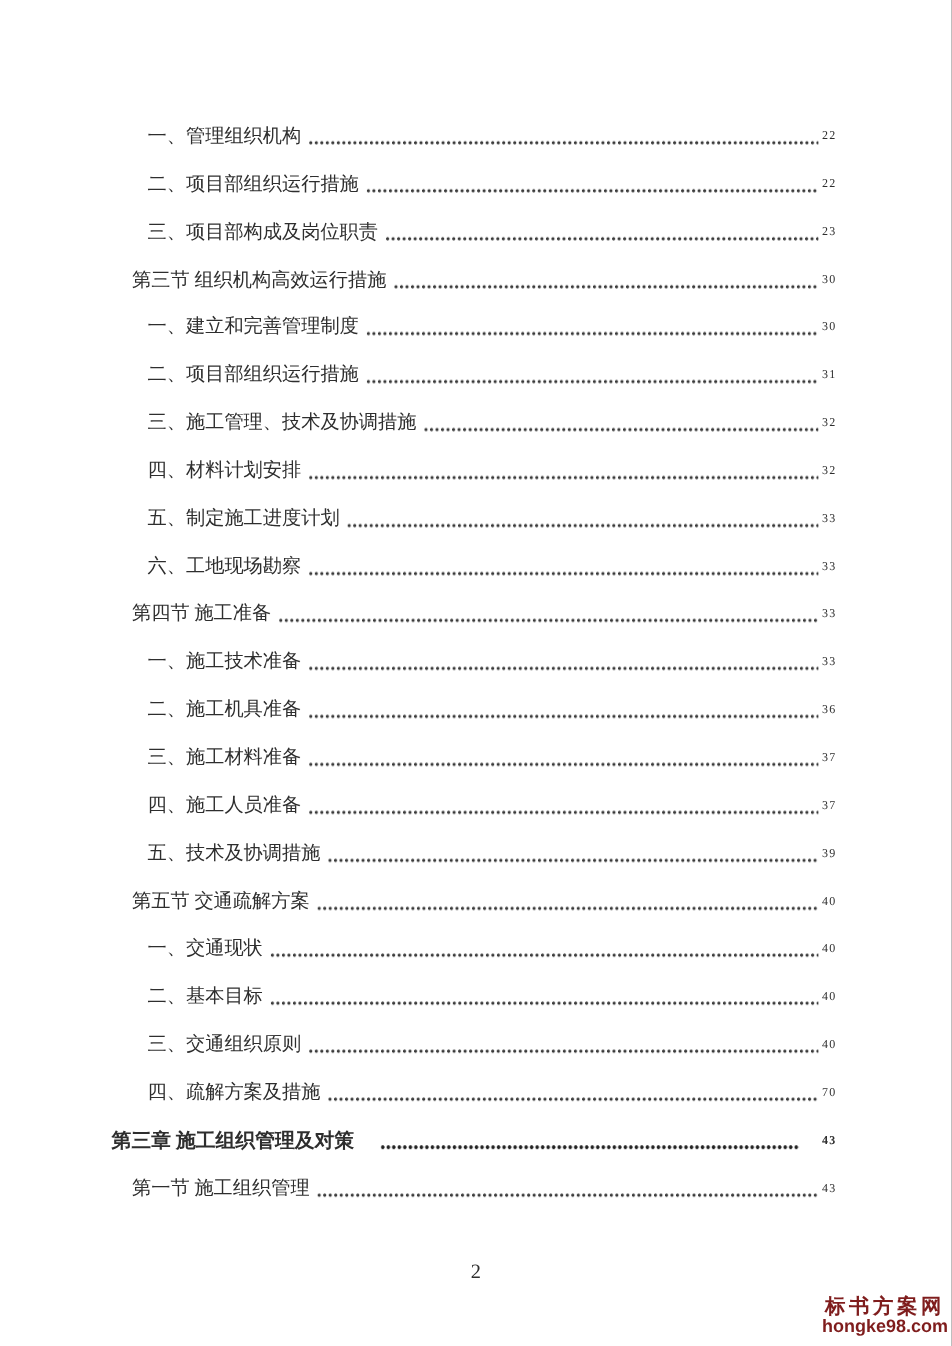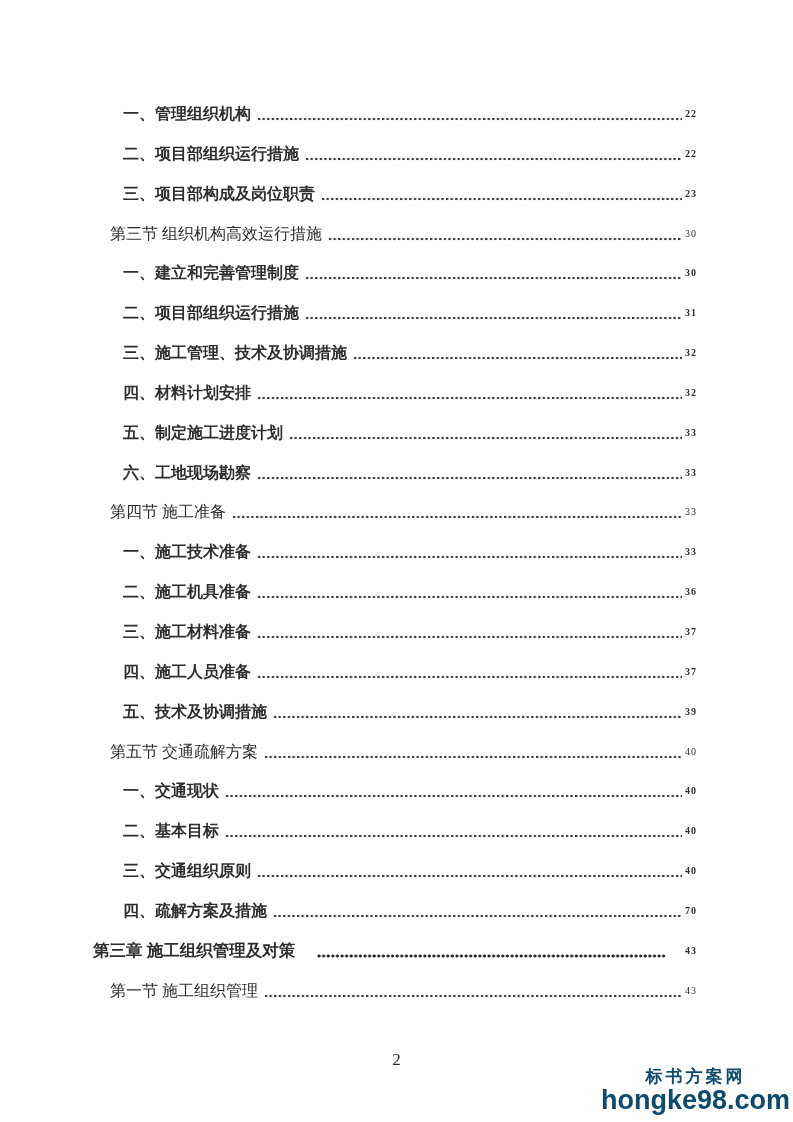--- a/index.html
+++ b/index.html
@@ -24,21 +24,21 @@
     right: 96px;
   }
   .toc-row {
     height: 39.85px;
     display: flex;
     align-items: flex-start;
     font-size: 16px;
     line-height: 20px;
     white-space: nowrap;
   }
-  .toc-row.level-item    { padding-left: 30px; font-weight: bold; }
+  .toc-row.level-item    { padding-left: 30px; }
   .toc-row.level-section { padding-left: 17px; }
   .toc-row.level-chapter {
     padding-left: 0;
     font-weight: bold;
     font-size: 16.5px;
     gap: 16px;
   }
   .toc-text {
     flex: 0 0 auto;
   }
@@ -65,31 +65,31 @@
     top: 1050px;
     text-align: center;
     font-size: 17px;
     color: #2e2e2e;
   }
   .watermark {
     position: absolute;
     right: 3px;
     bottom: 8px;
     text-align: center;
-    color: #0c4a6e;
+    color: #7f1d1d;
     line-height: 1.05;
   }
   .watermark-name {
     font-size: 17px;
     font-weight: bold;
     letter-spacing: 3px;
     font-family: "Liberation Sans", "DejaVu Sans", sans-serif;
   }
   .watermark-url {
-    font-size: 27px;
+    font-size: 15px;
     font-weight: bold;
     letter-spacing: 0px;
     font-family: "Liberation Sans", "DejaVu Sans", sans-serif;
   }
 </style>
 </head>
 <body>
 
 <div class="document-page">
 

